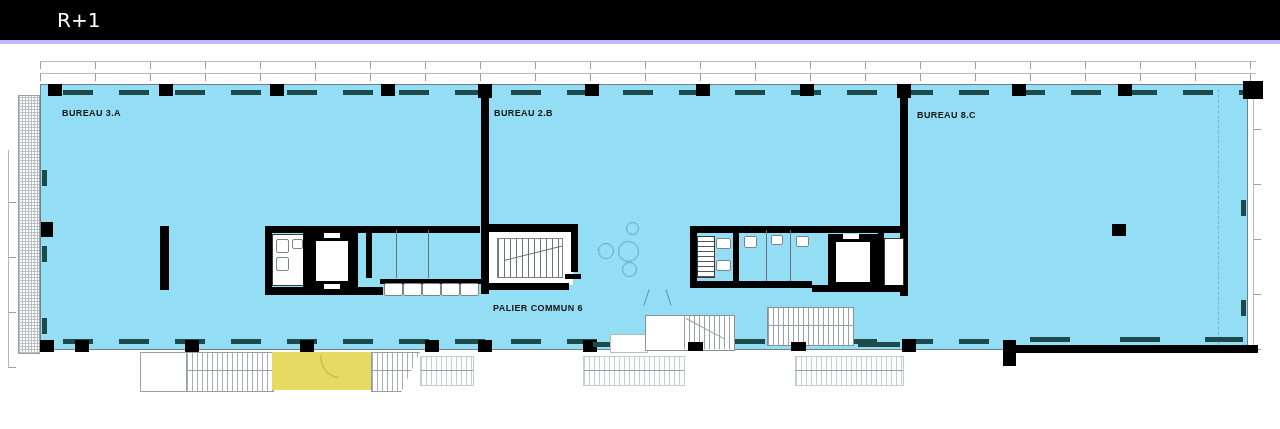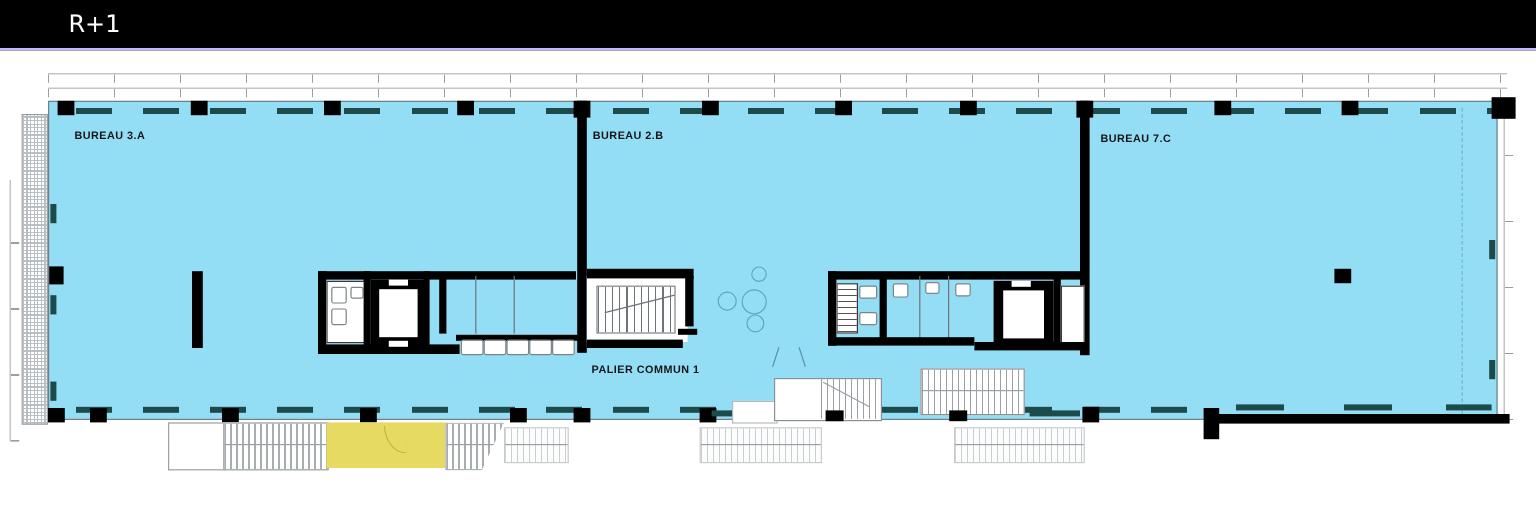--- a/index.html
+++ b/index.html
@@ -1,20 +1,20 @@
 <!DOCTYPE html>
 <html style="--floor: #93ddf5; --highlight: #e7da62; --wall: #000000; --mullion: #1d4a4a; --header-bg: #000000; --header-fg: #ffffff;"><head>
 <meta charset="utf-8">
 <style>
   html,body{margin:0;padding:0;background:#fff;}
   #screen{position:relative;width:1280px;height:429px;background:#fff;overflow:hidden;
           font-family:"Liberation Sans",sans-serif;}
   .abs{position:absolute;}
   
-  #header-bar{position:absolute;left:0;top:0;width:1280px;height:40px;background:var(--header-bg,#000);border-bottom:2px solid #c4b5fd;}
+  #header-bar{position:absolute;left:0;top:0;width:1280px;height:40px;background:var(--header-bg,#000);border-bottom:4px solid #c4b5fd;}
   #floor-title{position:absolute;left:57px;top:9px;font:400 20px/22px "DejaVu Sans",sans-serif;color:var(--header-fg,#fff);}
   
   .wall{position:absolute;background:var(--wall,#000);}
   .col{position:absolute;width:14px;height:12px;background:var(--wall,#000);}
   .mullion{position:absolute;background:var(--mullion,#1d4a4a);}
   .mullion-strip{position:absolute;height:5px;
       background:repeating-linear-gradient(90deg,transparent 0 22px,var(--mullion,#1d4a4a) 22px 52px,transparent 52px 56px);}
   .white-room{position:absolute;background:#fff;border:1px solid #3a3a3a;}
   .fixture{position:absolute;background:#fff;border:1px solid #7d8487;border-radius:2px;}
   .hatch-v{position:absolute;background-color:#fff;border:1px solid #989ea1;
@@ -173,16 +173,16 @@
   <div class="abs" style="left:272px;top:352px;width:99px;height:38px;background:var(--highlight,#e7da62);">
     <div class="abs" style="left:48px;top:3px;width:18px;height:22px;border-left:1px solid #c3b344;border-bottom:1px solid #c3b344;border-bottom-left-radius:100%;"></div>
   </div>
   <div class="hatch-v midline" style="left:371px;top:352px;width:47px;height:38px;clip-path:polygon(0 0,100% 0,62% 100%,0 100%);"></div>
   <div class="hatch-v-light midline" style="left:420px;top:356px;width:52px;height:28px;"></div>
   <div class="hatch-v-light midline" style="left:583px;top:356px;width:100px;height:28px;"></div>
   <div class="hatch-v-light midline" style="left:795px;top:356px;width:107px;height:28px;"></div>
 
   <div class="room-label" style="left:62px;top:108px;">BUREAU 3.A</div>
   <div class="room-label" style="left:494px;top:108px;">BUREAU 2.B</div>
-  <div class="room-label" style="left:917px;top:110px;">BUREAU 7.C</div>
-  <div class="room-label" style="left:493px;top:303px;">PALIER COMMUN 1</div>
+  <div class="room-label" style="left:917px;top:110px;">BUREAU 8.C</div>
+  <div class="room-label" style="left:493px;top:303px;">PALIER COMMUN 6</div>
 
 </div>
 
 </body></html>

